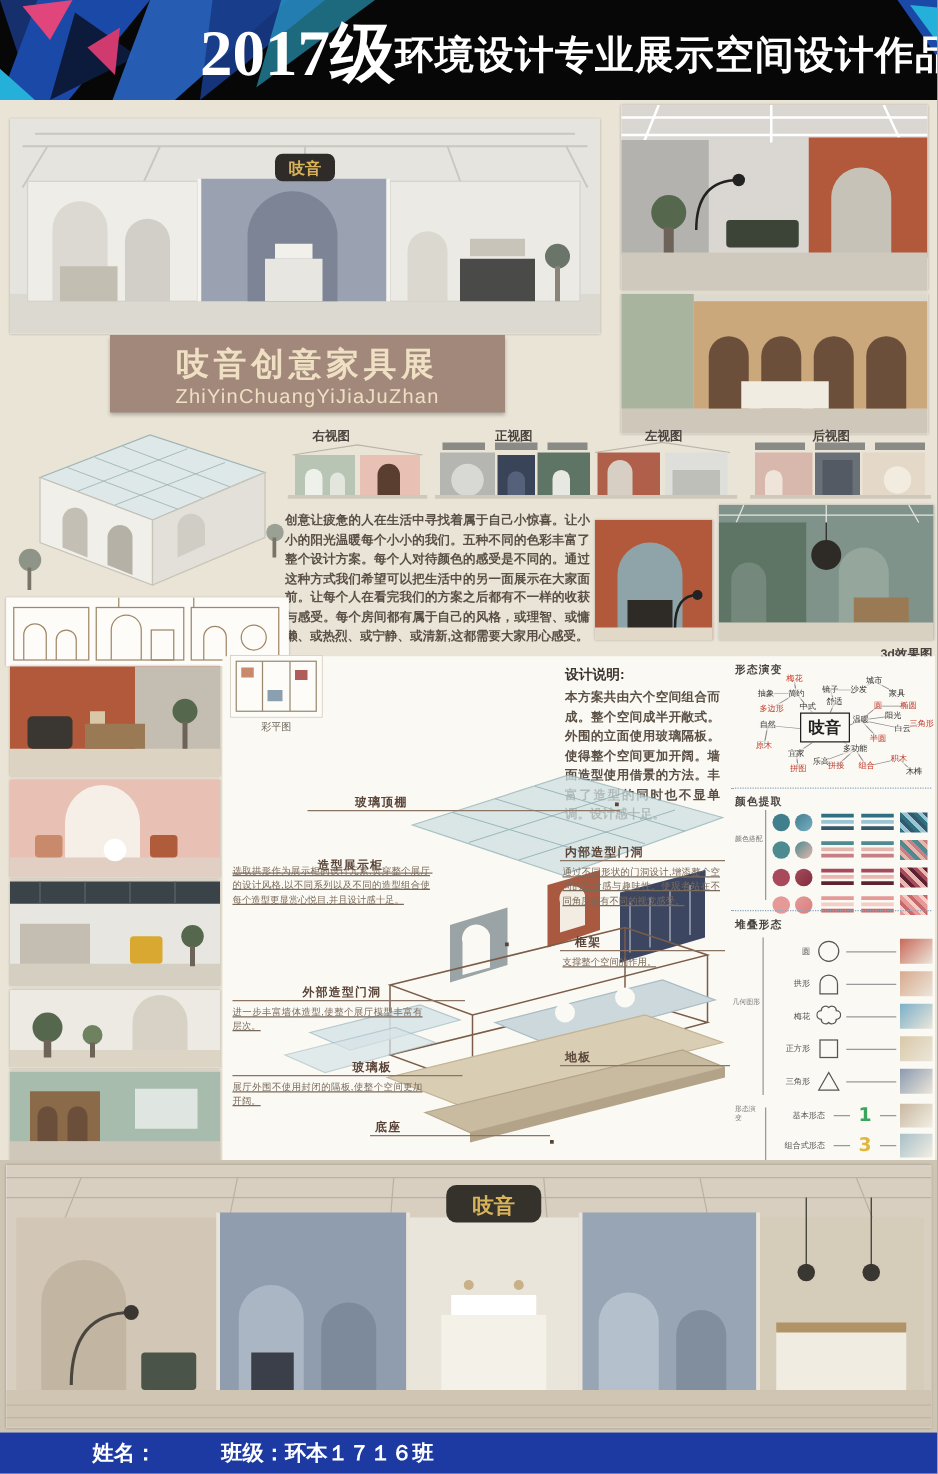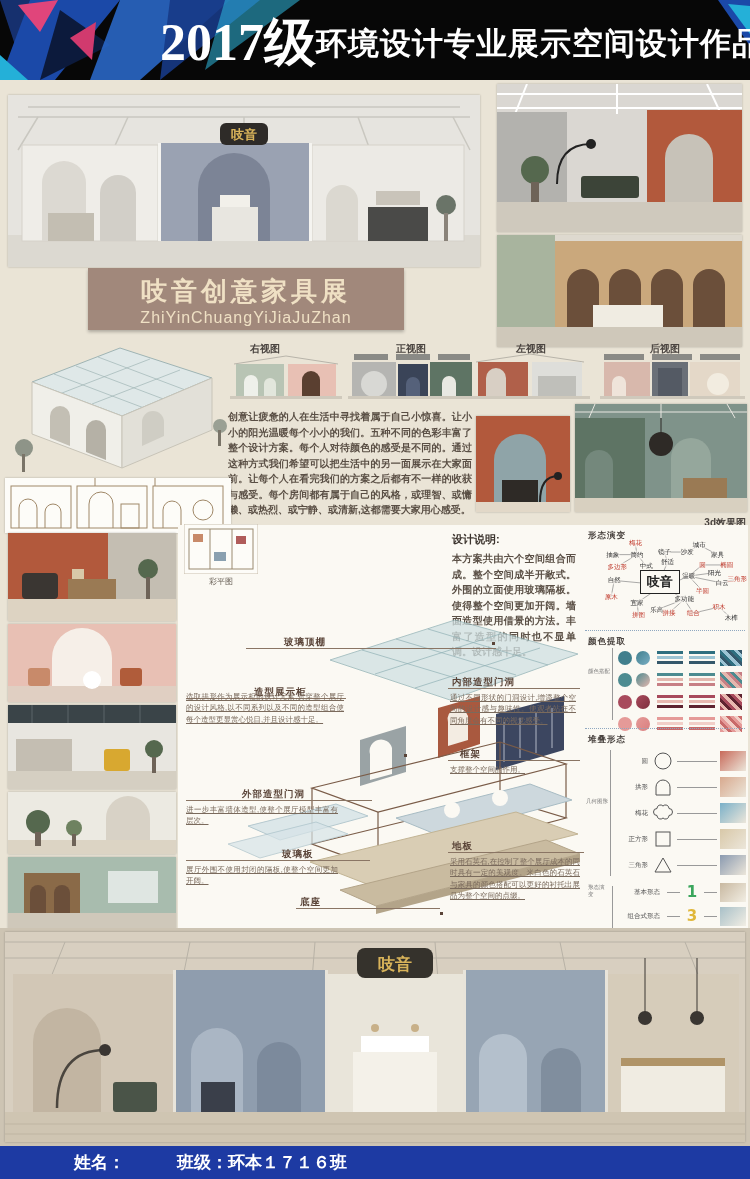--- a/index.html
+++ b/index.html
@@ -465,21 +465,20 @@
   <div class="abs ex-label" style="left:242px;top:788px">外部造型门洞</div>
   <div class="abs ex-line" style="left:186px;top:800px;width:186px"></div>
   <div class="abs ex-desc" style="left:186px;top:804px;width:152px">进一步丰富墙体造型,使整个展厅模型丰富有层次。</div>
 
   <div class="abs ex-label" style="left:282px;top:848px">玻璃板</div>
   <div class="abs ex-line" style="left:186px;top:860px;width:184px"></div>
   <div class="abs ex-desc" style="left:186px;top:864px;width:152px">展厅外围不使用封闭的隔板,使整个空间更加开阔。</div>
 
   <div class="abs ex-label" style="left:452px;top:840px">地板</div>
   <div class="abs ex-line" style="left:448px;top:852px;width:136px"></div>
-  <div class="abs ex-desc" style="left:450px;top:856px;width:130px">采用石英石,在控制了整个展厅成本的同时具有一定的美观度。米白色的石英石与家具的颜色搭配可以更好的衬托出展品为整个空间的点缀。</div>
 
   <div class="abs ex-label" style="left:300px;top:896px">底座</div>
   <div class="abs ex-line" style="left:296px;top:908px;width:144px"></div>
 
   <div class="abs col-head" style="left:588px;top:530px">形态演变</div>
   <div id="mindmap" class="abs">
     <svg class="abs" style="left:0;top:0" width="152" height="86" viewBox="0 0 100 100" preserveAspectRatio="none">
       <g stroke="#888" stroke-width=".6" fill="none" vector-effect="non-scaling-stroke">
         <polyline points="42,47 33,30 27,17 11,17"></polyline>
           <polyline points="27,17 26,6"></polyline>

